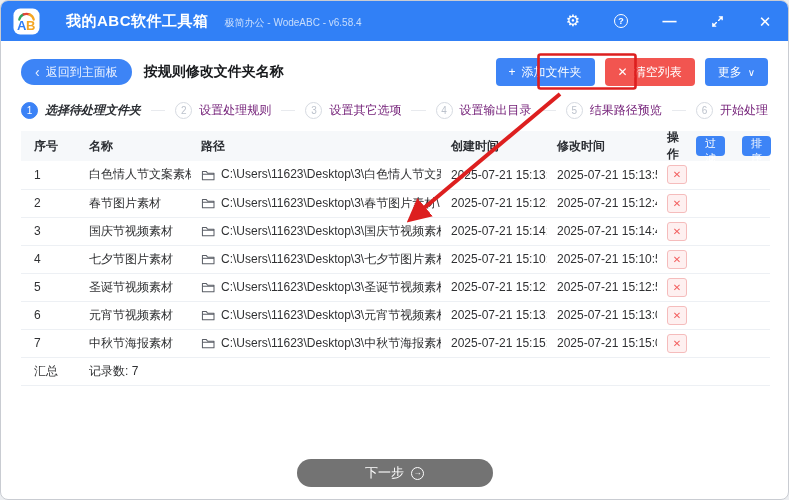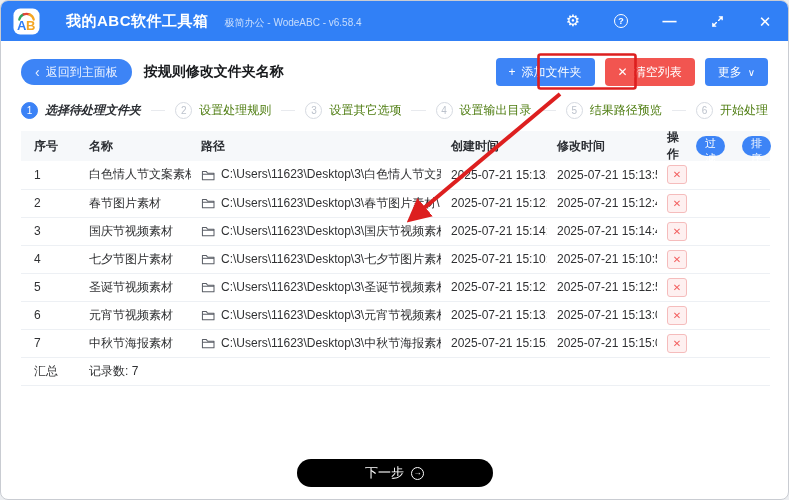--- a/index.html
+++ b/index.html
@@ -70,57 +70,57 @@
   .steps {
     margin: 12px 20px 0; height: 22px;
     display: flex; align-items: center; font-size: 12px;
   }
   .step { display: flex; align-items: center; gap: 7px; white-space: nowrap; }
   .step-num {
     width: 17px; height: 17px; border-radius: 50%;
     display: flex; align-items: center; justify-content: center;
     font-size: 10px; border: 1px solid #d6dae1; color: #bcc2cc; background: #fff;
   }
-  .step-label { color: #4d7c0f; }
+  .step-label { color: #701a75; }
   .step.active .step-num { background: #3b82f6; border-color: #3b82f6; color: #fff; }
   .step.active .step-label { color: #2b2e33; font-weight: bold; font-style: italic; }
   .step-line { flex: 1; height: 1px; background: #e8eaee; margin: 0 10px; min-width: 10px; }
   
   .ftable {
     width: 749px; margin: 10px 20px 11px;
     border-collapse: collapse; font-size: 12px; color: #303133;
     table-layout: fixed;
   }
   .ftable thead th {
     background: #f6f8fa; height: 30px; text-align: left;
     font-weight: bold; padding: 0 6px 0 10px; color: #2b2e33;
   }
   .ftable tbody td, .ftable tfoot td {
     height: 28px; border-bottom: 1px solid #edf0f4;
     padding: 0 6px 0 10px; overflow: hidden; white-space: nowrap;
   }
   .ftable thead th:first-child, .ftable td:first-child { padding-left: 13px; }
   .th-op { display: flex; align-items: center; gap: 17px; height: 30px; }
   .mini-btn {
-    background: #3d84f6; color: #fff; border: none; border-radius: 10px;
+    background: #3d84f6; color: #fff; border: none; border-radius: 4px;
     font-size: 11px; height: 20px; padding: 0 9px; cursor: pointer; font-family: inherit;
   }
   .path-wrap { display: flex; align-items: center; gap: 6px; }
   .path-wrap svg { flex: 0 0 auto; }
   .del-btn {
     width: 20px; height: 19px; border: 1px solid #f5bcbc; border-radius: 3px;
     background: #fef0f0; color: #f25e5e; font-size: 10px; cursor: pointer;
     display: flex; align-items: center; justify-content: center; font-family: inherit;
   }
   .summary td { color: #303133; }
   
   .next-btn {
     position: absolute; left: 50%; bottom: 12px; transform: translateX(-50%);
     width: 196px; height: 28px; border-radius: 15px; border: none; cursor: pointer;
-    background: #000000; color: #fff; font-size: 13px; font-family: inherit;
+    background: #737373; color: #fff; font-size: 13px; font-family: inherit;
     display: flex; align-items: center; justify-content: center; gap: 7px;
   }
   .arrow-circle {
     width: 13px; height: 13px; border: 1.2px solid #fff; border-radius: 50%;
     display: flex; align-items: center; justify-content: center; font-size: 8px; line-height: 1;
   }
   
   .annotation { position: absolute; inset: 0; pointer-events: none; z-index: 40; }
 </style>
 </head>

